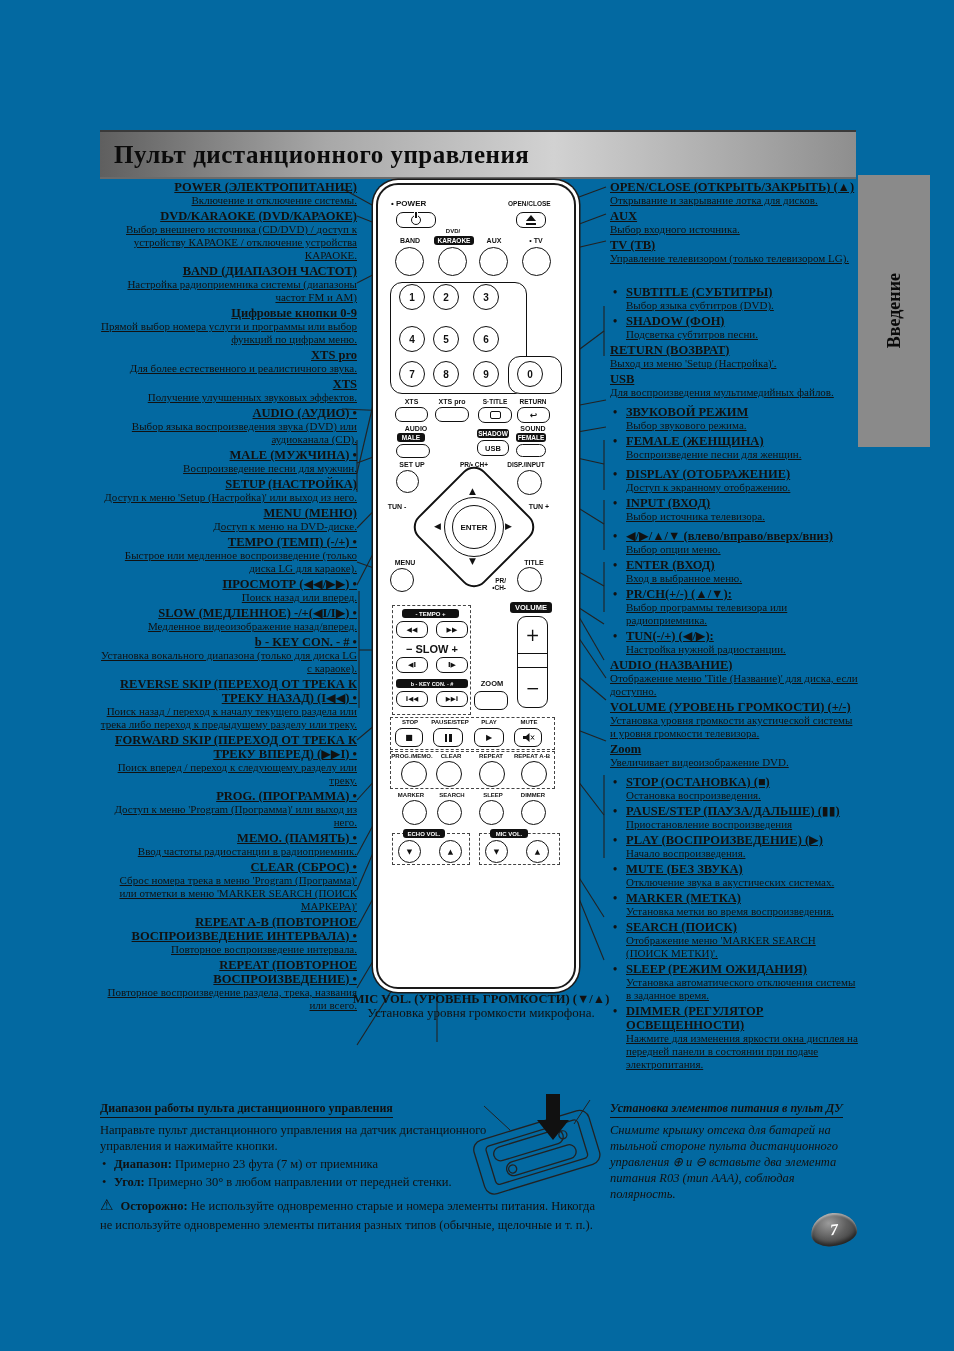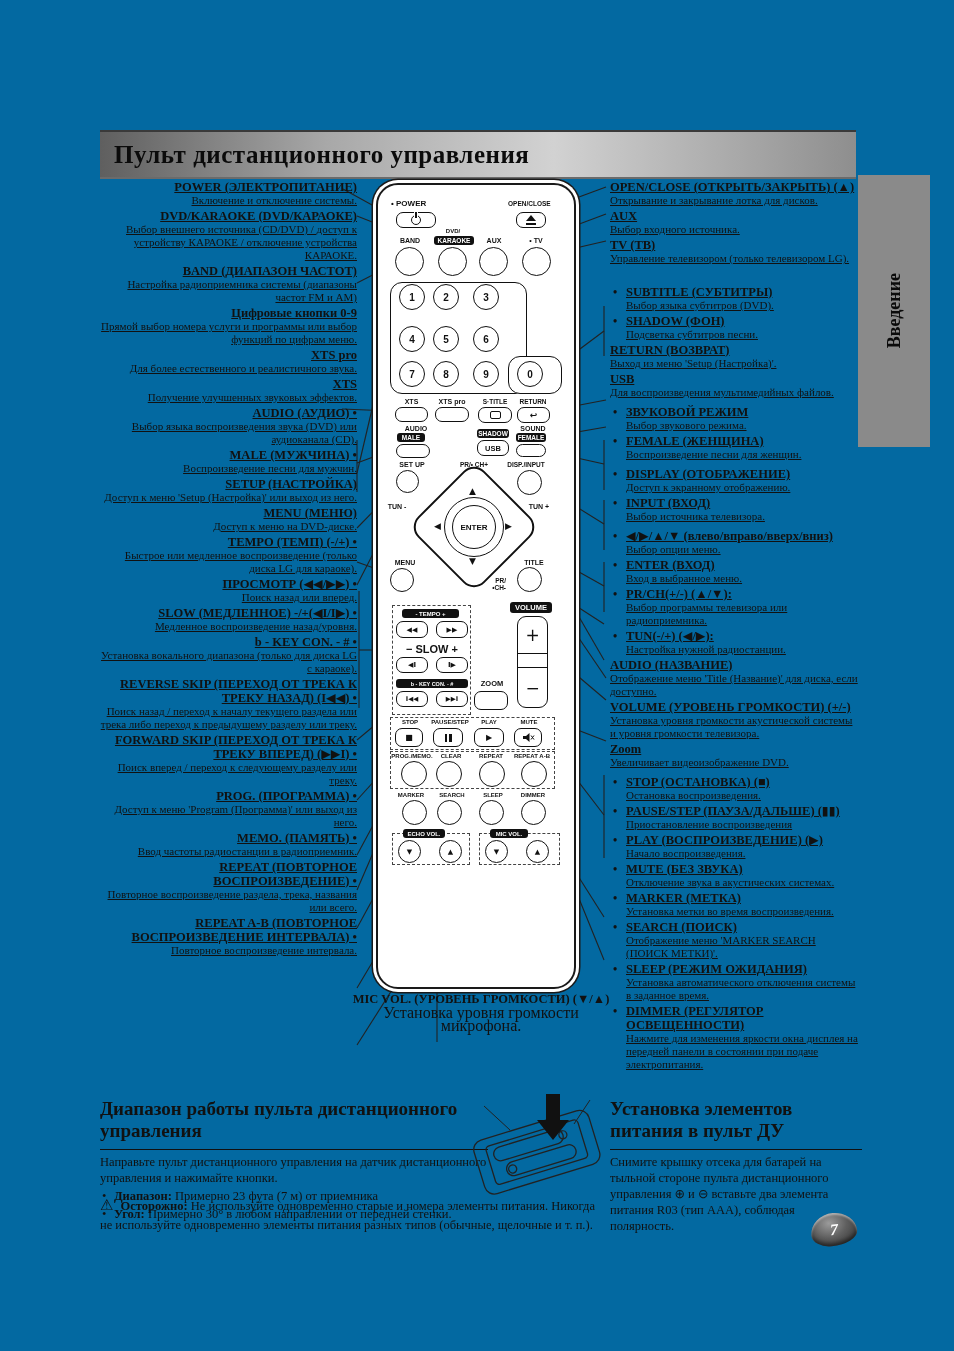--- a/index.html
+++ b/index.html
@@ -54,26 +54,26 @@
     display:flex;flex-direction:column;font-family:"DejaVu Sans",sans-serif;}
   .vol-rocker .vp{height:37px;border-bottom:1.5px solid #111;display:flex;align-items:center;justify-content:center;font-size:17px;}
   .vol-rocker .vm1{height:14px;border-bottom:1.5px solid #111;}
   .vol-rocker .vmn{flex:1;display:flex;align-items:center;justify-content:center;font-size:17px;}
   .prcm{position:absolute;left:100px;top:392px;width:28px;font:bold 6.5px "Liberation Sans",sans-serif;
     text-align:right;white-space:pre-line;line-height:7px;}
   
   .mic-label{position:absolute;left:352px;top:992px;width:258px;text-align:center;}
   .mic-label .ch{font-size:12.5px;}
   .echo-label{position:absolute;left:352px;top:1043px;width:250px;text-align:left;}
-  .center-d{font-size:16px;line-height:13px;}
+  .center-d{font-size:13px;line-height:13px;}
   
   .bsec{position:absolute;top:1098px;}
   #range-sec{left:100px;width:388px;}
-  #batt-sec{left:610px;width:252px;}
-  .bsec h2{margin:0 0 4px 0;font-size:19px;border-bottom:1.5px solid #111;display:inline-block;padding-bottom:7px;}
+  #batt-sec{left:610px;width:252px;font-style:italic;}
+  .bsec h2{margin:0 0 4px 0;font-size:12px;border-bottom:1.5px solid #111;display:inline-block;padding-bottom:1px;}
   .bsec p{margin:0;font-size:12.5px;line-height:16px;}
   .brow{font-size:12.5px;line-height:16px;margin-top:2px;padding-left:14px;position:relative;}
   .brow .bdot{position:absolute;left:2px;top:0;}
   .caution{position:absolute;left:100px;top:1196px;width:505px;font-size:12.5px;line-height:19px;}
   .caution .warn{font-family:"DejaVu Sans",sans-serif;font-size:15px;margin-right:4px;}
   .pagenum{position:absolute;left:811px;top:1213px;width:46px;height:33px;
     background:radial-gradient(ellipse at 40% 30%,#9b9b9b 0%,#5f5f5f 45%,#2e2e2e 100%);
     border-radius:50% 50% 58% 42%/62% 58% 42% 38%;transform:rotate(-5deg);
     display:flex;align-items:center;justify-content:center;color:#fff;font:bold italic 16px "Liberation Serif",serif;
     box-shadow:inset 0 2px 2px rgba(255,255,255,.45), inset 0 -3px 4px rgba(0,0,0,.5);}
@@ -198,21 +198,21 @@
         <div class="cd">Быстрое или медленное воспроизведение (только диска LG для караоке).</div>
       </div>
 
       <div class="citem">
         <div class="ch">ПРОСМОТР (◀◀/▶▶) •</div>
         <div class="cd">Поиск назад или вперед.</div>
       </div>
 
       <div class="citem">
         <div class="ch">SLOW (МЕДЛЕННОЕ) -/+(◀I/I▶) •</div>
-        <div class="cd">Медленное воспроизведение назад/уровня.</div>
+        <div class="cd">Медленное видеоизображение назад/вперед.</div>
       </div>
 
       <div class="citem">
         <div class="ch">b - KEY CON. - # •</div>
         <div class="cd">Установка вокального диапазона (только для диска LG с караоке).</div>
       </div>
 
       <div class="citem">
         <div class="ch">REVERSE SKIP (ПЕРЕХОД ОТ ТРЕКА К ТРЕКУ НАЗАД) (I◀◀) •</div>
         <div class="cd">Поиск назад / переход к началу текущего раздела или трека либо переход к предыдущему разделу или треку.</div>
@@ -226,29 +226,33 @@
       <div class="citem">
         <div class="ch">PROG. (ПРОГРАММА) •</div>
         <div class="cd">Доступ к меню 'Program (Программа)' или выход из него.</div>
       </div>
 
       <div class="citem">
         <div class="ch">MEMO. (ПАМЯТЬ) •</div>
         <div class="cd">Ввод частоты радиостанции в радиоприемник.</div>
       </div>
 
+      <div class="citem">
+        <div class="ch">CLEAR (СБРОС) •</div>
+        <div class="cd">Сброс номера трека в меню 'Program (Программа)' или отметки в меню 'MARKER SEARCH (ПОИСК МАРКЕРА)'</div>
+      </div>
+
+      <div class="citem">
+        <div class="ch">REPEAT A-B (ПОВТОРНОЕ ВОСПРОИЗВЕДЕНИЕ ИНТЕРВАЛА) •</div>
+        <div class="cd">Повторное воспроизведение интервала.</div>
+      </div>
 
       <div class="citem">
         <div class="ch">REPEAT (ПОВТОРНОЕ ВОСПРОИЗВЕДЕНИЕ) •</div>
         <div class="cd">Повторное воспроизведение раздела, трека, названия или всего.</div>
-      </div>
-
-      <div class="citem">
-        <div class="ch">REPEAT A-B (ПОВТОРНОЕ ВОСПРОИЗВЕДЕНИЕ ИНТЕРВАЛА) •</div>
-        <div class="cd">Повторное воспроизведение интервала.</div>
       </div>
     </div>
 
   <div id="right-col" class="col">
 
       <div class="citem">
 
         <div class="ch">OPEN/CLOSE (ОТКРЫТЬ/ЗАКРЫТЬ) (▲)</div>
         <div class="cd">Открывание и закрывание лотка для дисков.</div>
       </div>

